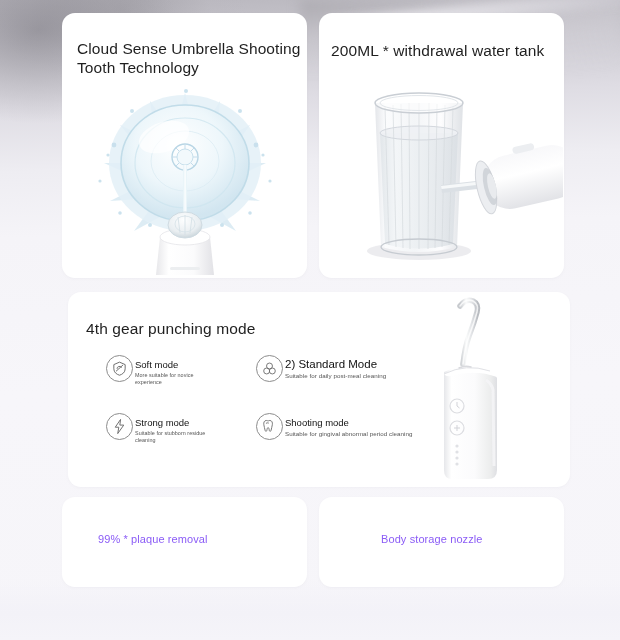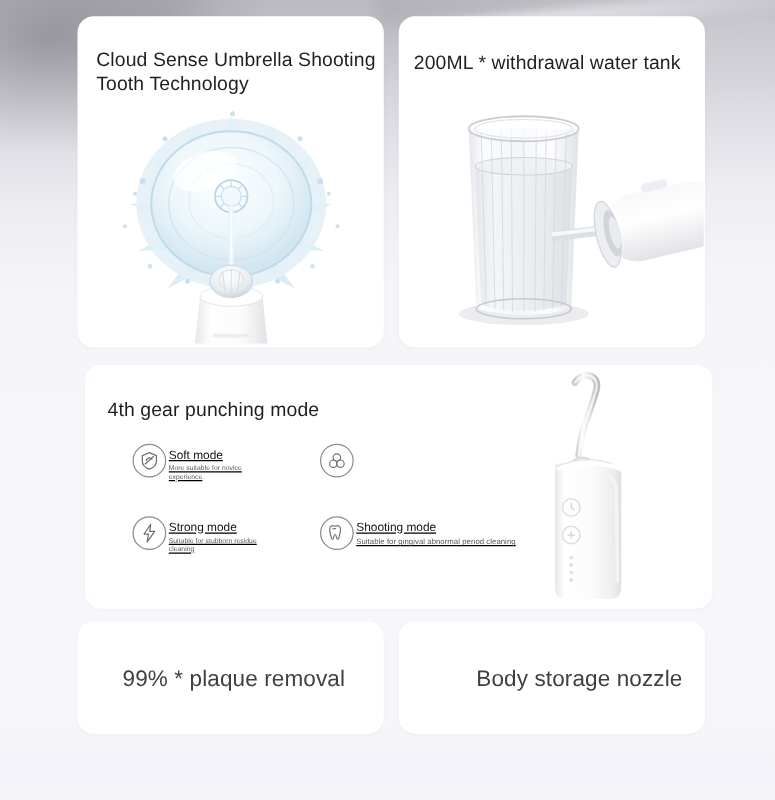--- a/index.html
+++ b/index.html
@@ -125,21 +125,20 @@
     display: grid;
     grid-template-columns: 150px 180px;
     grid-template-rows: 52px 52px;
     row-gap: 6px;
   }
 
   .mode-item {
     display: flex;
     align-items: flex-start;
     gap: 2px;
-    text-decoration: underline;
   }
 
   .mode-icon {
     width: 27px;
     height: 27px;
     border-radius: 50%;
     border: 1px solid #8d8d8d;
     display: flex;
     align-items: center;
     justify-content: center;
@@ -178,22 +177,22 @@
   .flosser-svg { width: 100%; height: 100%; display: block; }
 
   
   #row3 { top: 497px; left: 62px; }
   #card-plaque  { width: 245px; height: 90px; }
   #card-nozzle  { width: 245px; height: 90px; }
 
   .bottom-label {
     position: absolute;
     top: 36px;
-    font-size: 18px;
-    color: #404040;
+    font-size: 11px;
+    color: #8b5cf6;
     letter-spacing: 0.1px;
   }
   #card-plaque .bottom-label { left: 36px; }
   #card-nozzle .bottom-label { left: 62px; }
 </style>
 </head>
 <body>
 
 <div class="page">
 
@@ -391,20 +390,24 @@
         </div>
 
         <div class="mode-item">
           <span class="mode-icon">
             <svg width="17" height="17" viewBox="0 0 24 24" fill="none" stroke="#6f6f6f" stroke-width="1.3">
               <circle cx="12" cy="8.5" r="4.2"></circle>
               <circle cx="8" cy="15.5" r="4.2"></circle>
               <circle cx="16" cy="15.5" r="4.2"></circle>
             </svg>
           </span>
+          <span class="mode-text">
+            <span class="mode-name big">2) Standard Mode</span>
+            <div class="mode-desc wide">Suitable for daily post-meal cleaning</div>
+          </span>
         </div>
 
         <div class="mode-item">
           <span class="mode-icon">
             <svg width="17" height="17" viewBox="0 0 24 24" fill="none" stroke="#6f6f6f" stroke-width="1.4" stroke-linejoin="round">
               <path d="M13.5 2 L6 13 h5 l-1.5 9 L18 10 h-5.5 Z"></path>
             </svg>
           </span>
           <span class="mode-text">
             <span class="mode-name">Strong mode</span>

